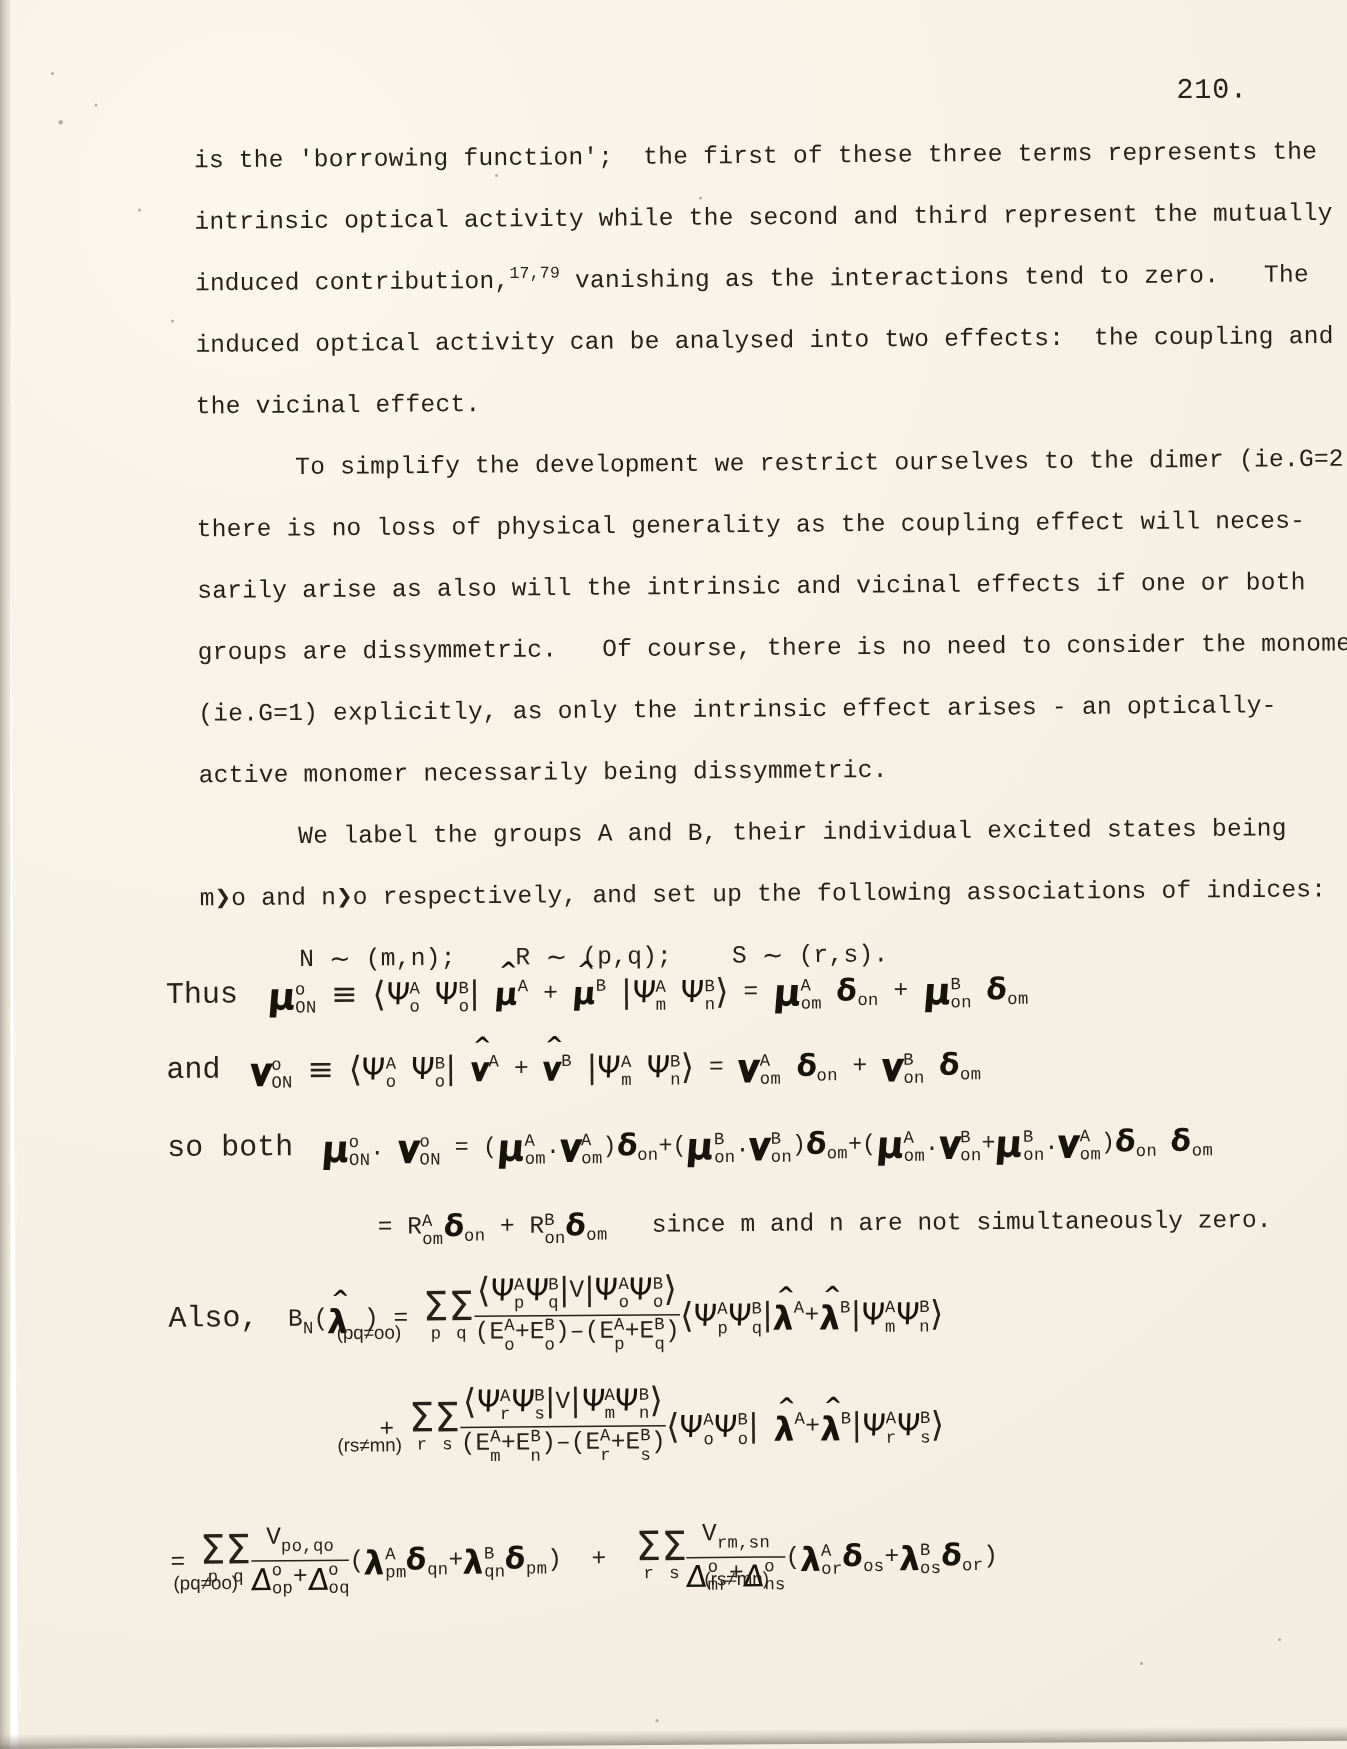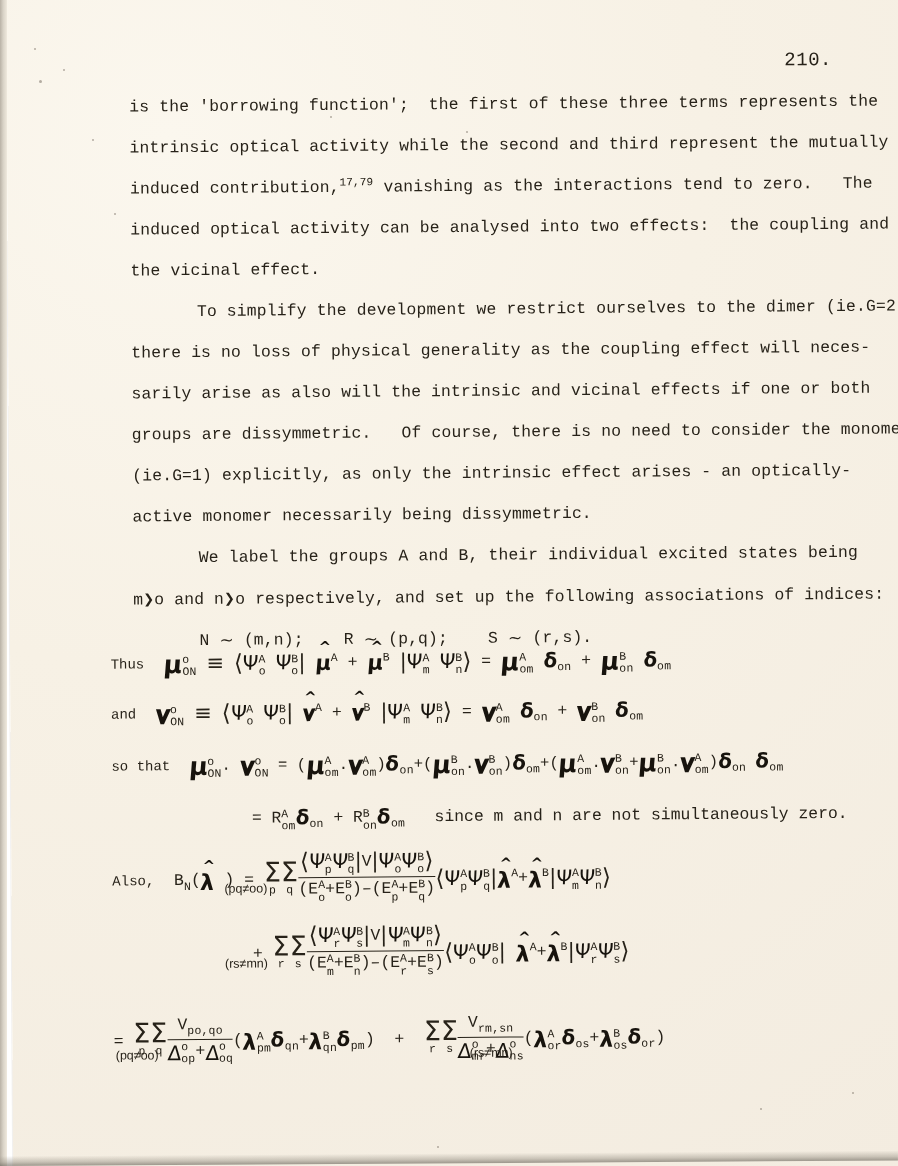--- a/index.html
+++ b/index.html
@@ -105,21 +105,21 @@
   }
 
   
   .math {
     position: absolute;
     left: 110px;
     font-size: 16.4px;
     white-space: nowrap;
     line-height: 1;
   }
-  .lead { font-size: 14px; }
+  .lead { font-size: 20px; }
 
   
   .gk {
     font-family: "DejaVu Sans", sans-serif;
     font-weight: bold;
     font-size: 25px;
     color: #17130d;
     display: inline-block;
     vertical-align: -5px;
     transform: skewX(-5deg);
@@ -304,21 +304,21 @@
       + <span class="hat gk sm">𝛎</span><span class="sup2">B</span>
       <span class="bar">|</span><span class="gk psi">Ψ</span><span class="ss"><span class="up">A</span><span class="dn">m</span></span>
       <span class="gk psi">Ψ</span><span class="ss"><span class="up">B</span><span class="dn">n</span></span><span class="ket">⟩</span>
       = <span class="gk">𝛎</span><span class="ss"><span class="up">A</span><span class="dn">om</span></span>
       <span class="gk del">δ</span><span class="sub">on</span>
       + <span class="gk">𝛎</span><span class="ss"><span class="up">B</span><span class="dn">on</span></span>
       <span class="gk del">δ</span><span class="sub">om</span>
     </div>
 
     <div class="math" style="top:752px; font-size:15.6px;">
-      <span class="lead">so that</span>&nbsp;
+      <span class="lead">so both</span>&nbsp;
       <span class="gk">μ</span><span class="ss"><span class="up">o</span><span class="dn">ON</span></span><span>.</span>
       <span class="gk">𝛎</span><span class="ss"><span class="up">o</span><span class="dn">ON</span></span>
       = (<span class="gk">μ</span><span class="ss"><span class="up">A</span><span class="dn">om</span></span><span>.</span><span class="gk">𝛎</span><span class="ss"><span class="up">A</span><span class="dn">om</span></span>)<span class="gk del">δ</span><span class="sub">on</span>+(<span class="gk">μ</span><span class="ss"><span class="up">B</span><span class="dn">on</span></span><span>.</span><span class="gk">𝛎</span><span class="ss"><span class="up">B</span><span class="dn">on</span></span>)<span class="gk del">δ</span><span class="sub">om</span>+(<span class="gk">μ</span><span class="ss"><span class="up">A</span><span class="dn">om</span></span><span>.</span><span class="gk">𝛎</span><span class="ss"><span class="up">B</span><span class="dn">on</span></span>+<span class="gk">μ</span><span class="ss"><span class="up">B</span><span class="dn">on</span></span><span>.</span><span class="gk">𝛎</span><span class="ss"><span class="up">A</span><span class="dn">om</span></span>)<span class="gk del">δ</span><span class="sub">on</span>
       <span class="gk del">δ</span><span class="sub">om</span>
     </div>
 
     <div class="math" style="top:806px; left:250px;">
       =&nbsp;R<span class="ss"><span class="up">A</span><span class="dn">om</span></span><span class="gk del">δ</span><span class="sub">on</span>
       + R<span class="ss"><span class="up">B</span><span class="dn">on</span></span><span class="gk del">δ</span><span class="sub">om</span>
       &nbsp;&nbsp;<span>since m and n are not simultaneously zero.</span>

